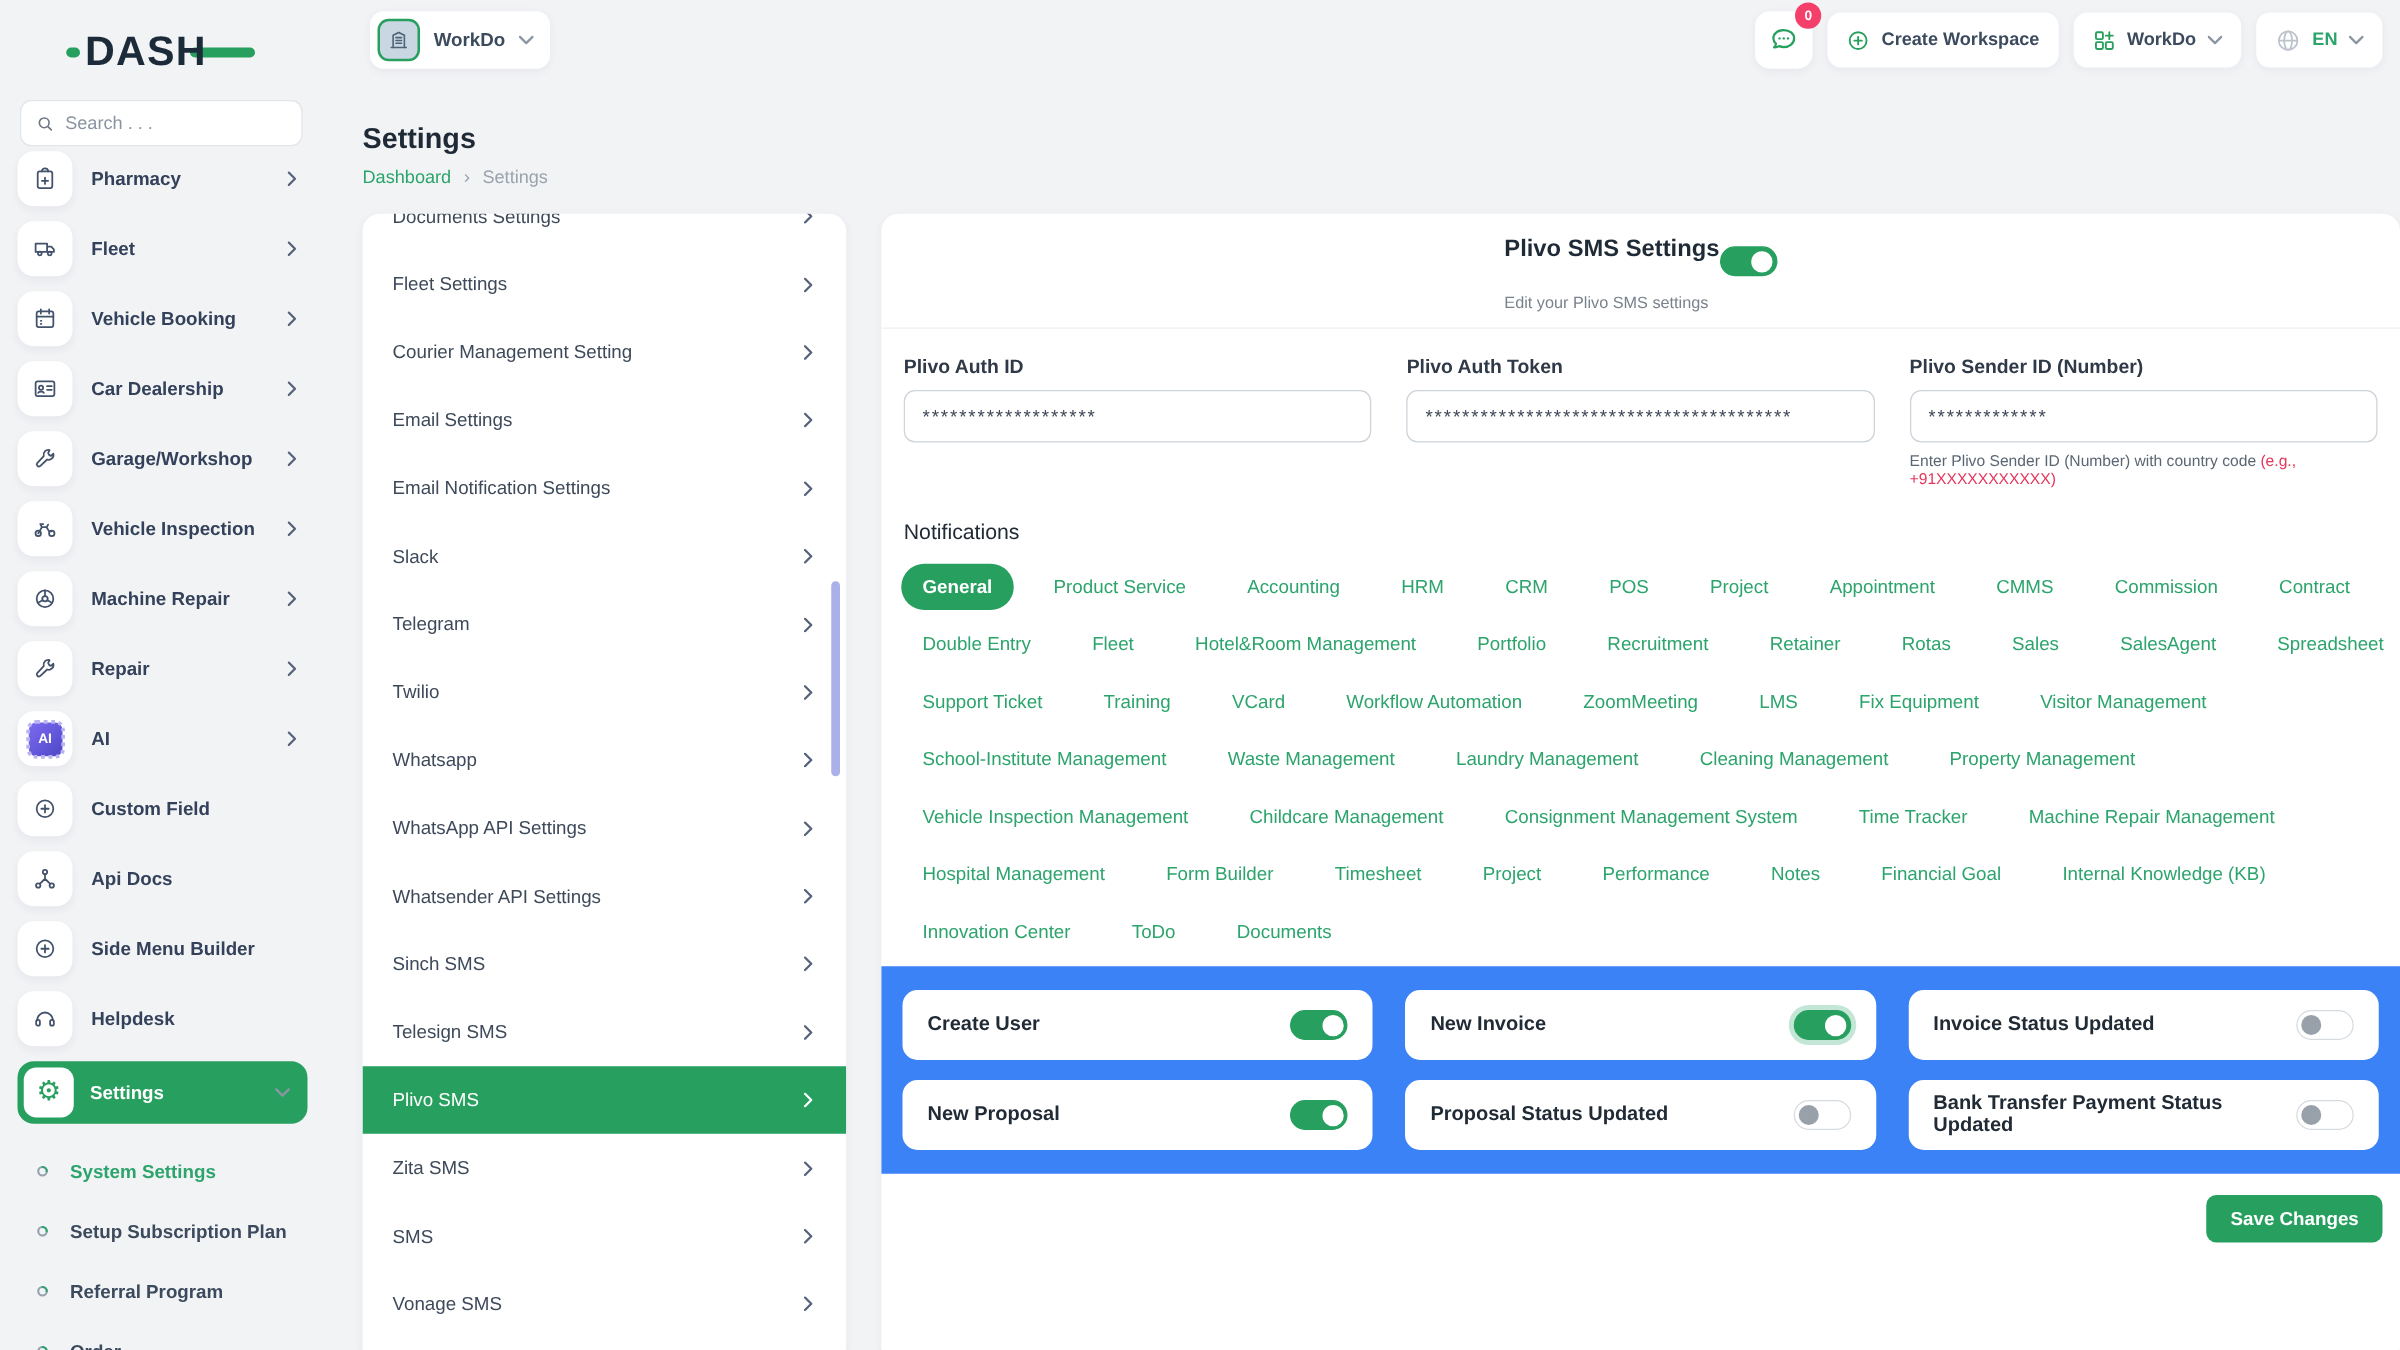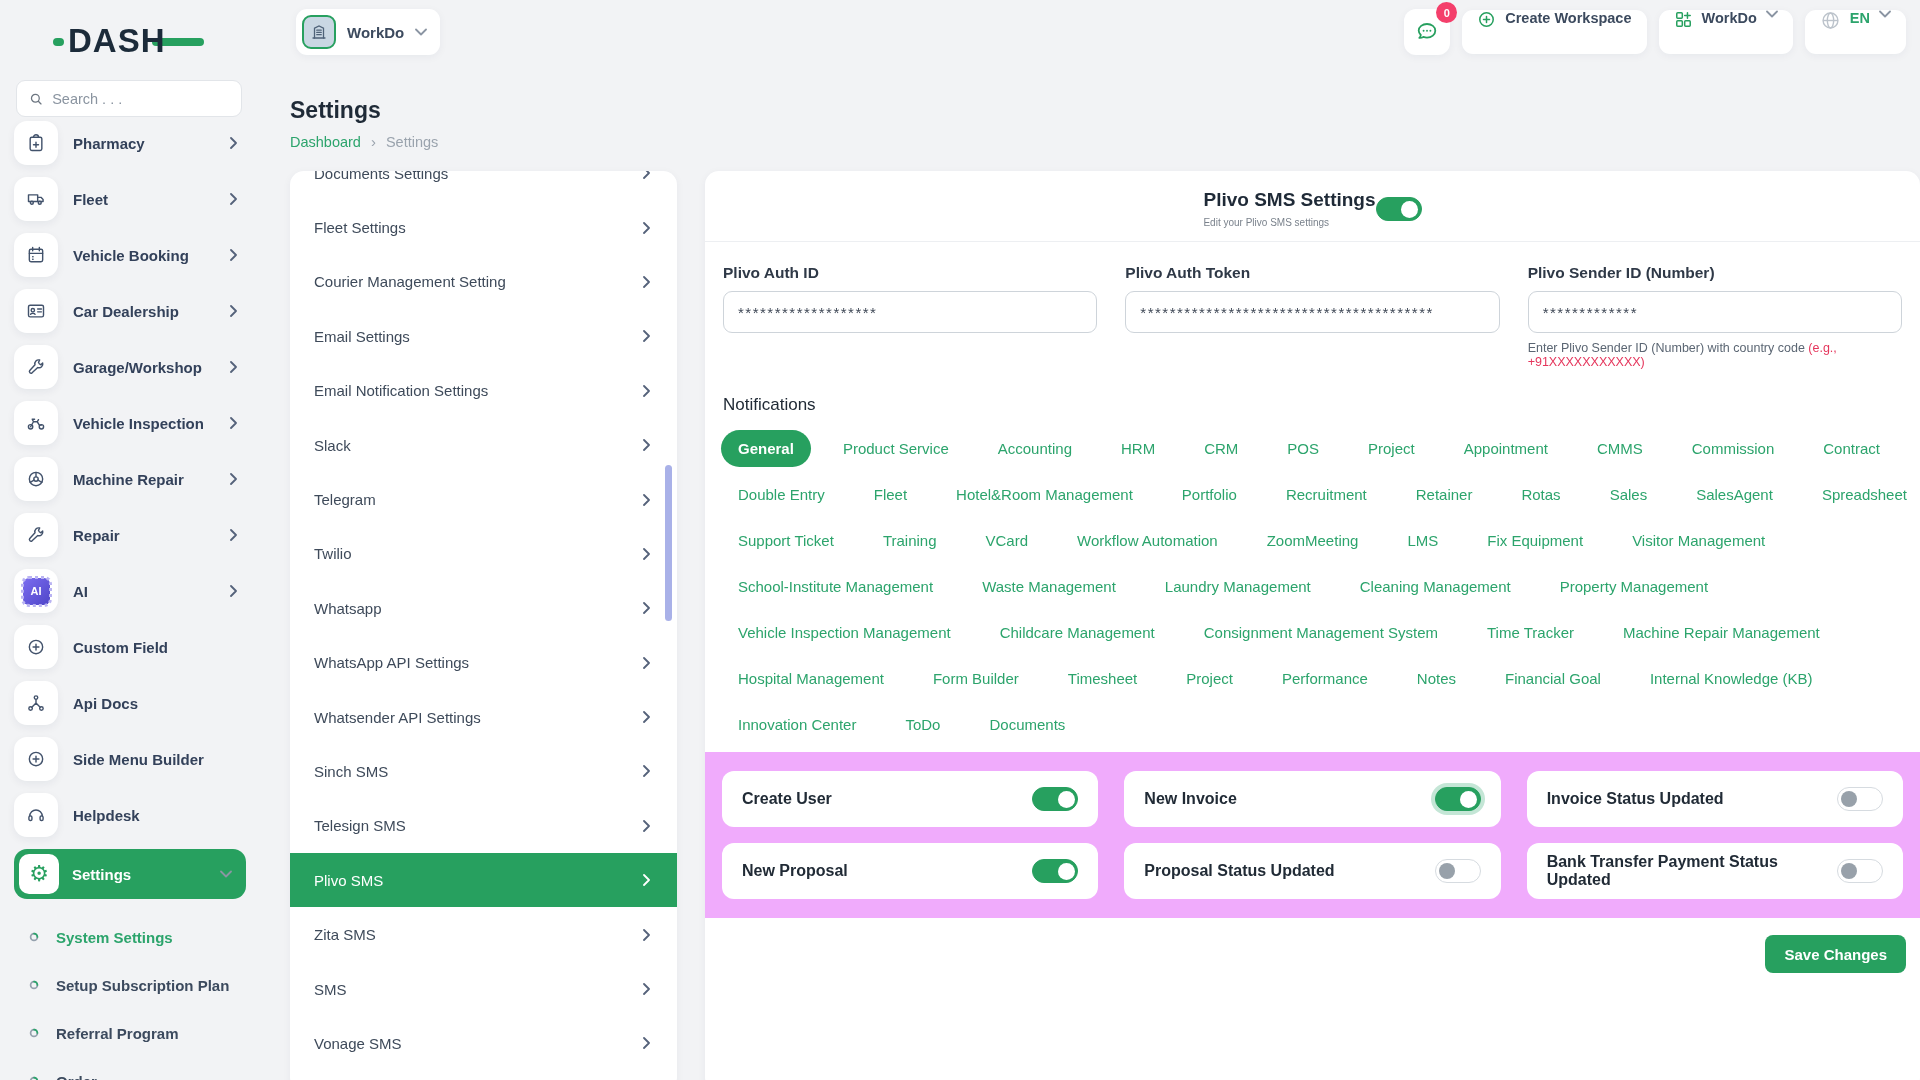--- a/index.html
+++ b/index.html
@@ -63,21 +63,21 @@
   .ws-icon{width:34px;height:34px;border-radius:9px;background:#c9d7e3;border:2px solid var(--green);
     display:flex;align-items:center;justify-content:center}
   .ws-label{font-size:15px;font-weight:600;color:#3c4a5e}
   .chev-down{width:12px;height:8px}
   .chev-down path{fill:none;stroke:#8b95a3;stroke-width:1.8;stroke-linecap:round;stroke-linejoin:round}
   .top-actions{position:absolute;right:14px;top:9px;display:flex;gap:12px;align-items:center}
   .chat-btn{position:relative;width:46px;height:46px;background:#fff;border-radius:12px;box-shadow:var(--card-shadow);
     display:flex;align-items:center;justify-content:center;cursor:pointer}
   .badge{position:absolute;top:-7px;right:-7px;min-width:21px;height:21px;border-radius:11px;background:var(--badge);
     color:#fff;font-size:11px;font-weight:700;display:flex;align-items:center;justify-content:center}
-  .pill-btn{height:44px;background:#fff;border-radius:11px;box-shadow:var(--card-shadow);display:flex;align-items:flex-start;
+  .pill-btn{height:44px;background:#fff;border-radius:11px;box-shadow:var(--card-shadow);display:flex;align-items:center;
     gap:9px;padding:0 15px;font-size:14.5px;font-weight:600;color:#3c4a5e;cursor:pointer}
   .pill-btn .lang{color:var(--green-text);font-weight:700}
   .gstroke{fill:none;stroke:var(--green);stroke-width:1.9;stroke-linecap:round;stroke-linejoin:round}
 
   
   .page-head{position:absolute;left:290px;top:97px}
   .page-title{font-size:23px;font-weight:700;color:#1f2a37}
   .breadcrumb{display:flex;align-items:center;gap:10px;margin-top:9px;font-size:14.5px}
   .crumb-link{color:var(--green-text);cursor:pointer}
   .crumb-sep{color:#9aa3ad;font-size:15px}
@@ -91,36 +91,36 @@
   .menu-item{height:54.4px;display:flex;align-items:center;justify-content:space-between;padding:0 26px 0 24px;cursor:pointer}
   .menu-item-label{font-size:15px;color:#3e4a5a;font-weight:500}
   .menu-item.active{background:var(--green)}
   .menu-item.active .menu-item-label{color:#fff}
   .menu-item.active .chev path{stroke:#fff}
   .menu-scrollbar{position:absolute;right:5px;top:294px;width:7px;height:156px;border-radius:4px;background:#a9b1e8}
 
   .panel{width:1215px;background:#fff;border-radius:14px;box-shadow:var(--card-shadow);overflow:hidden}
   .panel-head{display:flex;align-items:flex-start;justify-content:center;padding:18px 18px 13px}
   .panel-title{font-size:19px;font-weight:700;color:#1f2a37}
-  .panel-sub{font-size:10px;color:var(--muted);margin-top:6px}
+  .panel-sub{font-size:13px;color:var(--muted);margin-top:23px}
   .divider{height:1px;background:#edeff2}
   .form-grid{display:grid;grid-template-columns:repeat(3,1fr);gap:28px;padding:22px 18px 0}
   .field-label{font-size:15.5px;font-weight:700;color:#2f3947;display:block}
   .input{margin-top:9px;height:42px;border:1px solid #ced4da;border-radius:9px;display:flex;align-items:center;
     padding:0 14px;background:#fff;cursor:text}
   .input span{font-size:15px;color:#3f4856;letter-spacing:1.5px;white-space:nowrap;overflow:hidden}
   .help{font-size:12.5px;margin-top:8px;color:#5b6673}
   .help-red{color:var(--red)}
   .notif-title{font-size:17px;font-weight:400;color:#212b36;padding:26px 18px 0}
   .tabs{padding:15px 16px 0}
   .tab-row{display:flex;gap:15px;margin-bottom:9px}
   .tab{height:37px;padding:0 17px;border:none;background:transparent;border-radius:19px;color:var(--green-text);
     font-size:15px;font-weight:500;display:flex;align-items:center;cursor:pointer;font-family:inherit;white-space:nowrap}
   .tab.active{background:var(--green);color:#fff;font-weight:600}
-  .toggle-band{margin-top:5px;background:#f0abfc;padding:19px 17px}
+  .toggle-band{margin-top:5px;background:#3b82f6;padding:19px 17px}
   .toggle-grid{display:grid;grid-template-columns:repeat(3,1fr);gap:16px 26px}
   .toggle-card{height:56px;background:#fff;border-radius:12px;display:flex;align-items:center;
     justify-content:space-between;padding:0 20px}
   .toggle-label{font-size:16px;font-weight:700;color:#212b36}
   .switch{width:46px;height:24px;border-radius:12px;background:#fff;border:1px solid #d6dbe0;position:relative;
     display:inline-block;cursor:pointer;flex-shrink:0}
   .knob{position:absolute;left:3px;top:3px;width:16px;height:16px;border-radius:50%;background:#98a1aa}
   .switch.on{background:var(--green);border-color:var(--green)}
   .switch.on .knob{left:auto;right:2.5px;top:2.5px;width:17px;height:17px;background:#fff}
   .switch.ring{box-shadow:0 0 0 4px rgba(44,167,108,.28)}

